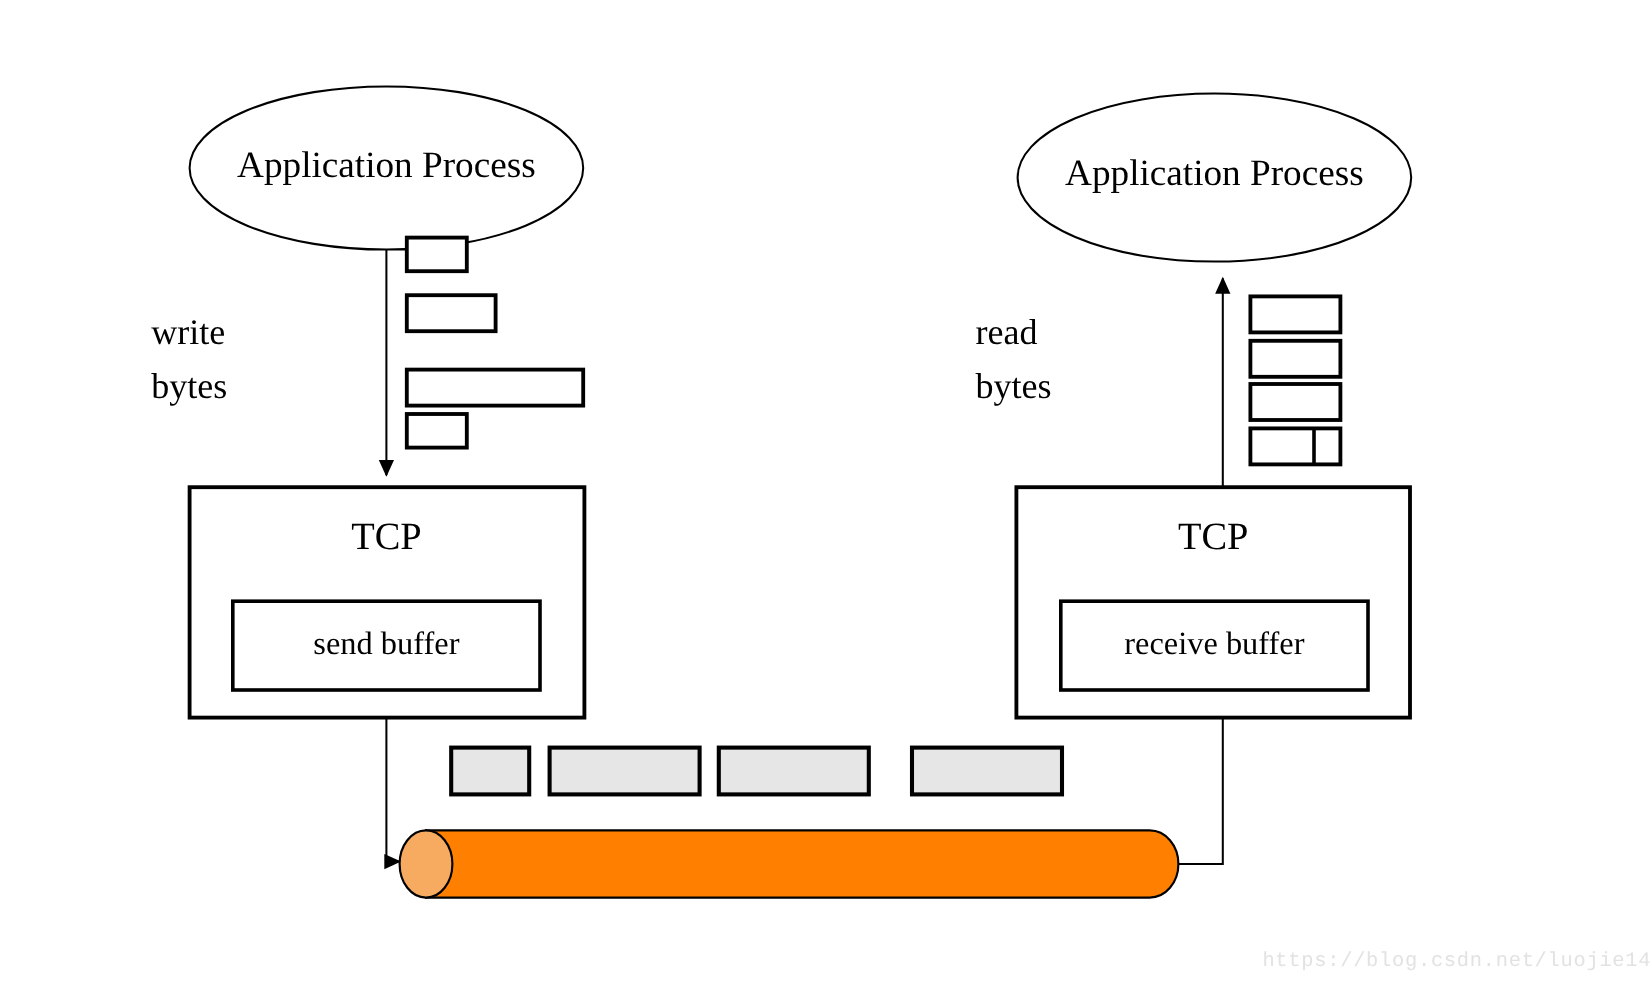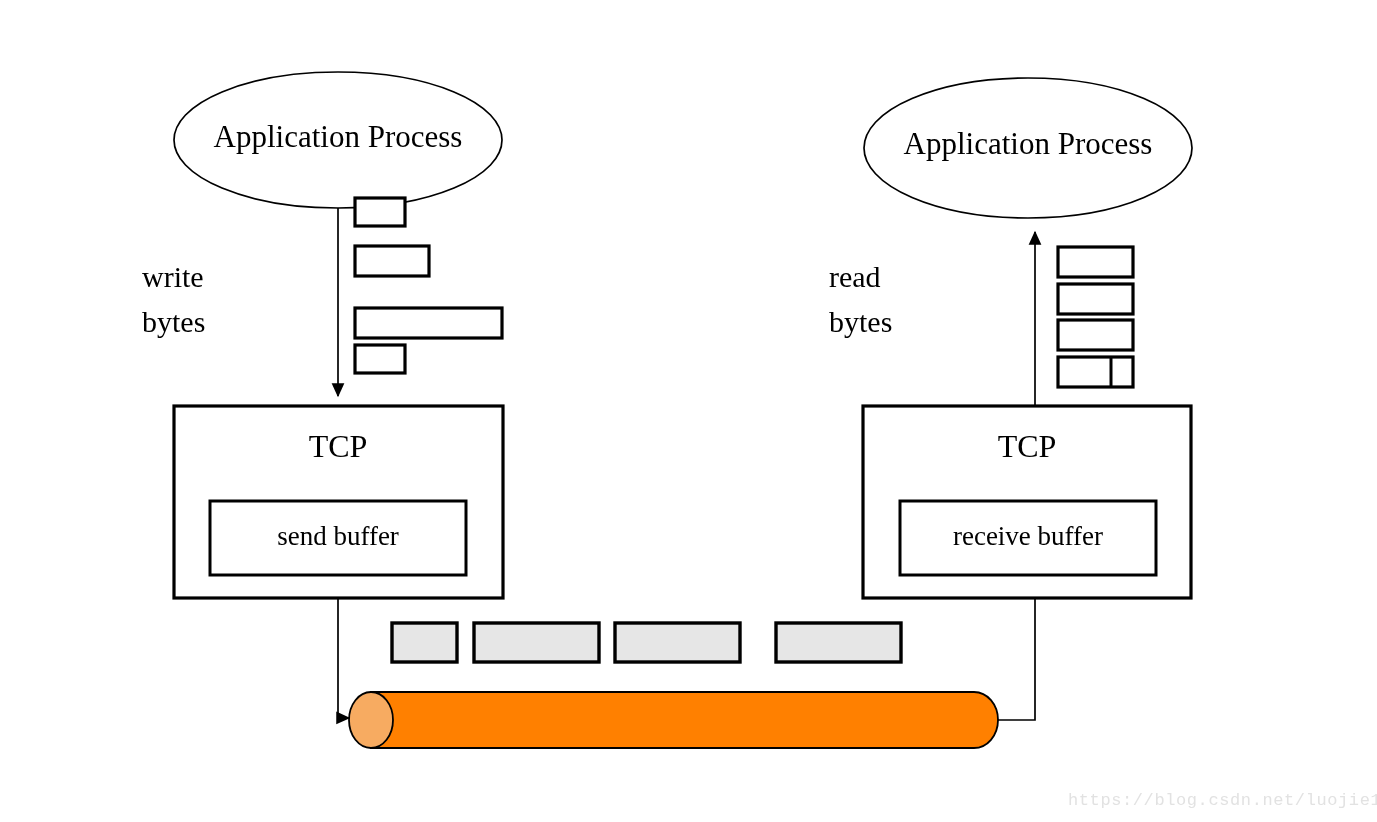--- a/index.html
+++ b/index.html
@@ -13,21 +13,20 @@
     position: relative;
     overflow: hidden;
     font-family: "Liberation Serif", serif;
   }
   #diagram-root {
     position: absolute;
     top: 0;
     left: 0;
     width: 1256px;
     height: 822px;
-    margin-left: 16px;
   }
   svg.canvas {
     display: block;
     width: 1377px;
     height: 822px;
   }
   .rect-byte {
     fill: #ffffff;
     stroke: #000000;
     stroke-width: 3.2;

